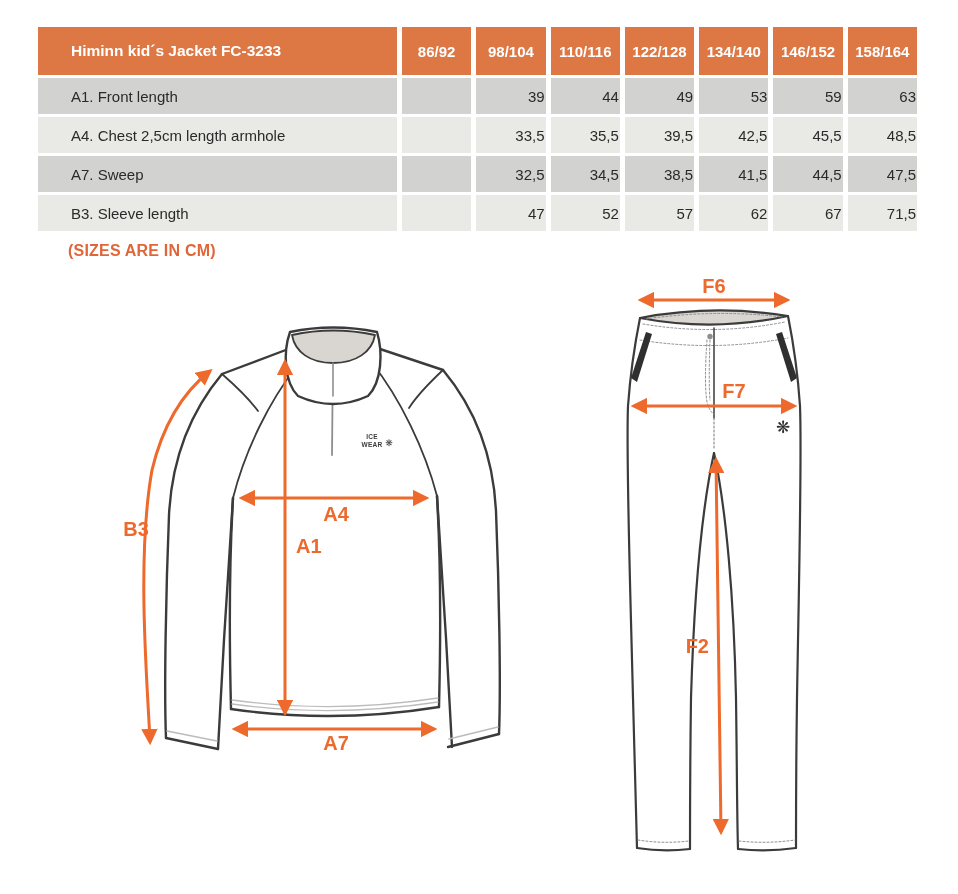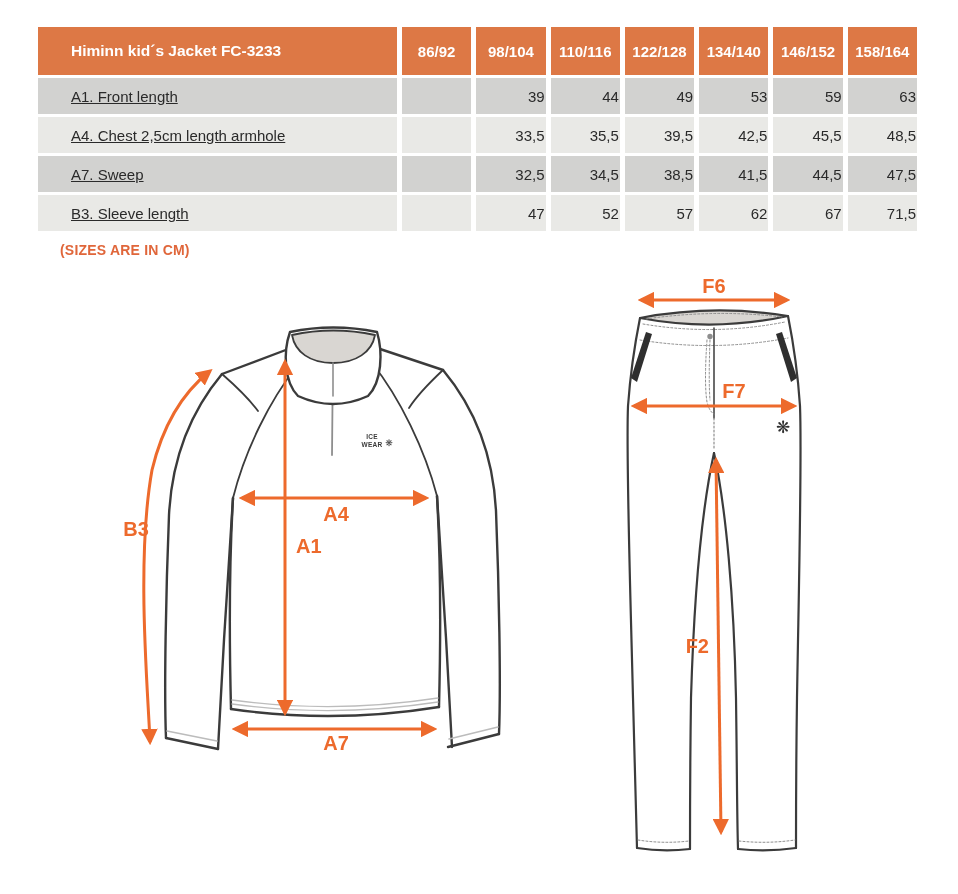--- a/index.html
+++ b/index.html
@@ -17,28 +17,28 @@
   table.size-table th{
     background:#DD7845;color:#ffffff;height:46px;
     font-size:15px;font-weight:bold;text-align:center;
   }
   table.size-table th.title-cell{
     width:325px;text-align:left;padding-left:33px;font-size:15.5px;margin-top:16px;
   }
   table.size-table td{
     height:34px;text-align:right;font-size:15px;color:#2a2a2a;
   }
-  table.size-table td.label-cell{text-align:left;padding-left:33px;text-decoration:underline;}
+  table.size-table td.label-cell{text-align:left;padding-left:33px;}
   tr.row-dark  td{background:#D2D2D0;}
   tr.row-light td{background:#E9E9E6;}
 
   
   .cm-note{
-    position:absolute;left:60px;top:242px;
-    color:#E0663A;font-size:14px;font-weight:bold;letter-spacing:.2px;
+    position:absolute;left:68px;top:242px;
+    color:#E0663A;font-size:16px;font-weight:bold;letter-spacing:.2px;
   }
 
   
   .jacket-svg{position:absolute;left:100px;top:290px;}
   .pants-svg{position:absolute;left:610px;top:278px;}
   .meas-label{
     font-family:"Liberation Sans",sans-serif;font-weight:bold;
     font-size:20px;fill:#ED6A2C;
   }
   .logo-text{

